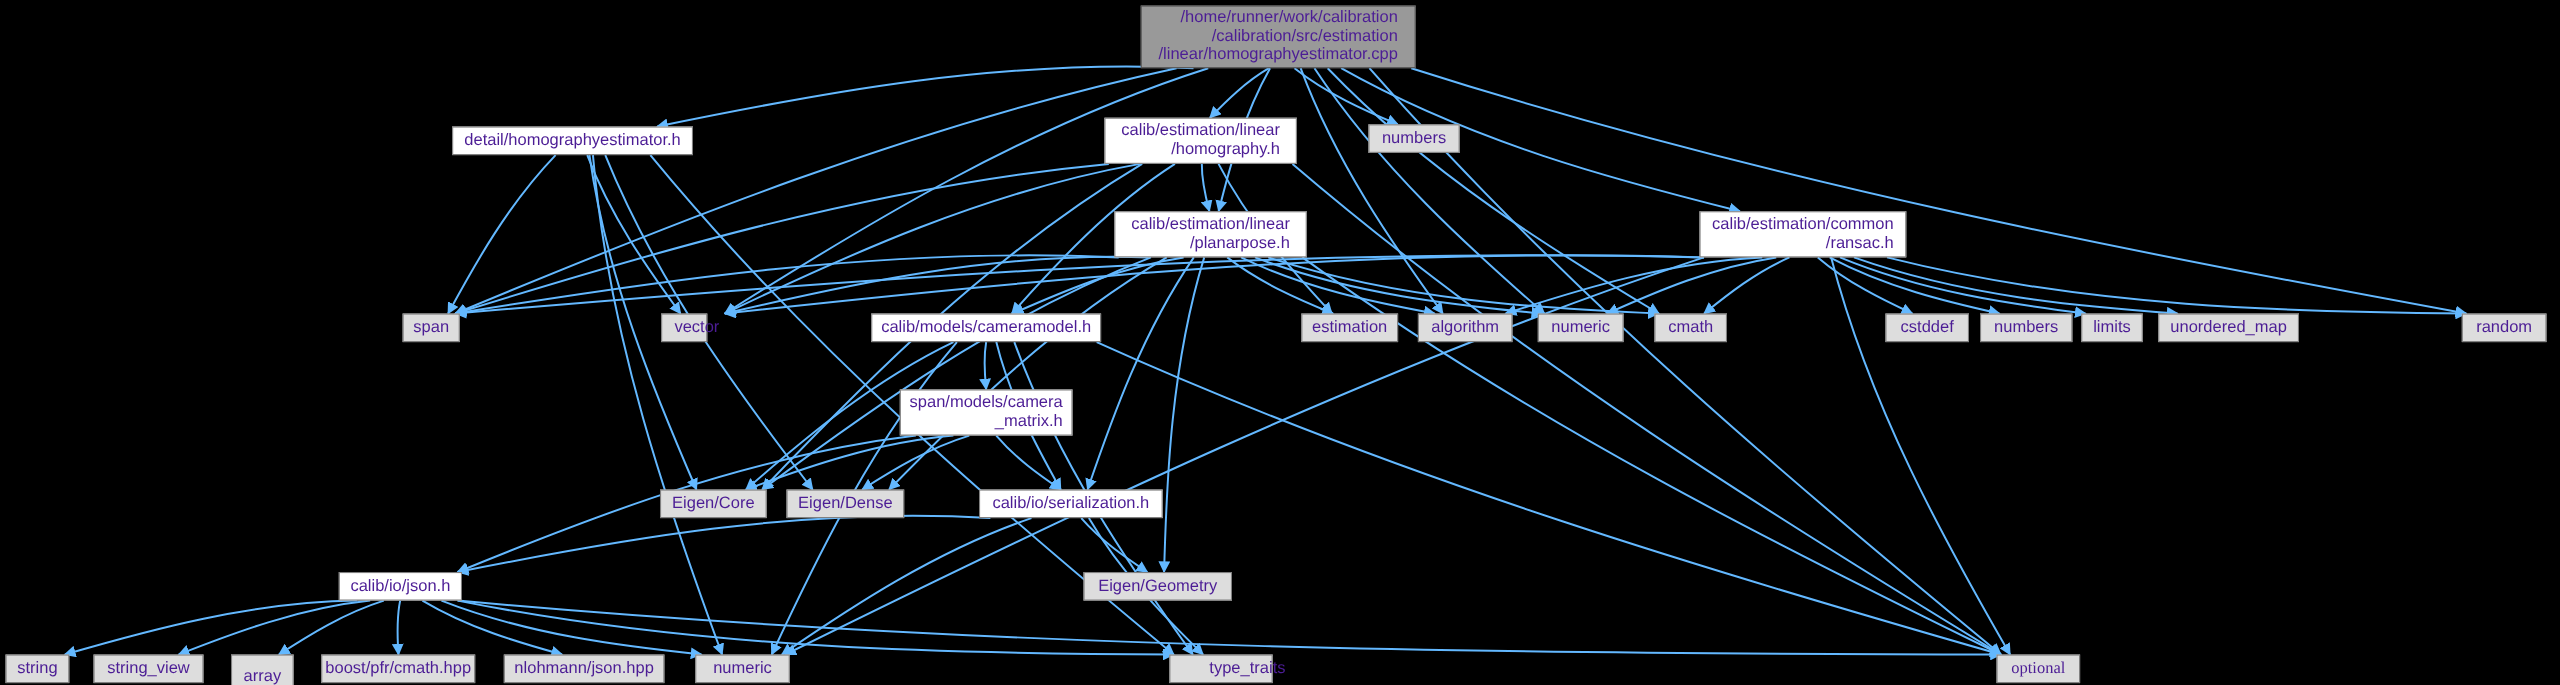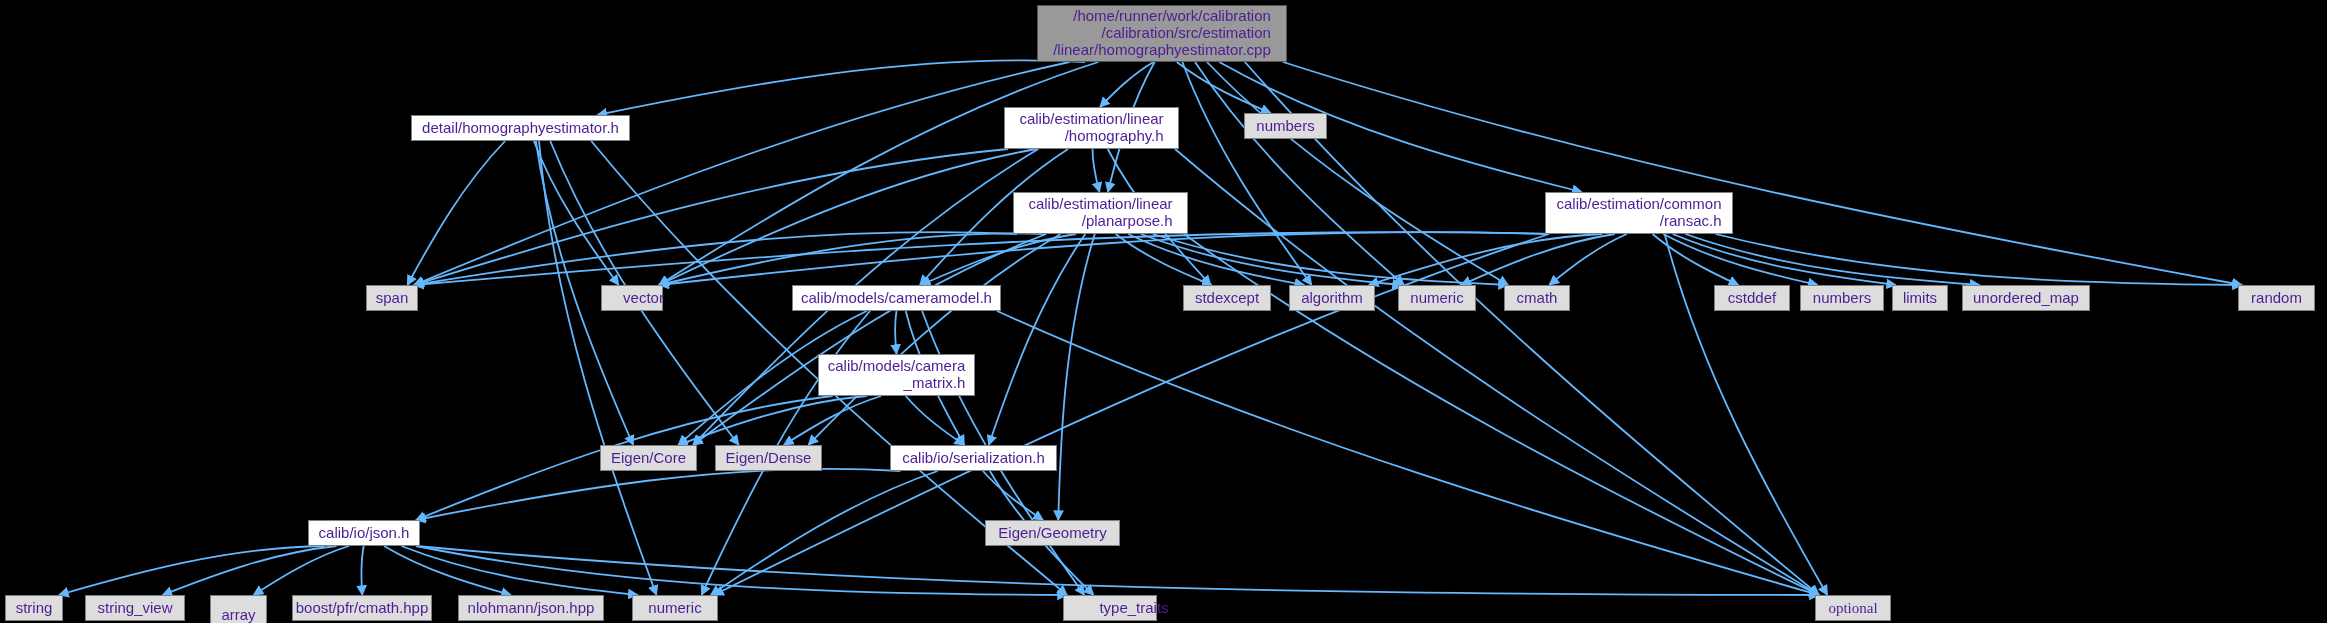--- a/index.html
+++ b/index.html
@@ -103,32 +103,32 @@
 /linear/homographyestimator.cpp</div>
       <div class="node hdr" style="left: 411px; top: 115px; width: 219px; height: 26px;">detail/homographyestimator.h</div>
       <div class="node hdr" style="left: 1004px; top: 107px; width: 175px; height: 42px;">calib/estimation/linear
 /homography.h</div>
       <div class="node sys" style="left: 1244px; top: 113px; width: 83px; height: 26px;">numbers</div>
       <div class="node hdr" style="left: 1013px; top: 192px; width: 175px; height: 42px;">calib/estimation/linear
 /planarpose.h</div>
       <div class="node hdr" style="left: 1545px; top: 192px; width: 188px; height: 42px;">calib/estimation/common
 /ransac.h</div>
       <div class="node sys" style="left: 366px; top: 285px; width: 52px; height: 26px;">span</div>
-      <div class="node sys" style="left: 601px; top: 285px; width: 62px; height: 26px; padding-left: 23px;">vector</div>
+      <div class="node sys" style="left: 601px; top: 285px; width: 42px; height: 26px; padding-left: 23px;">vector</div>
       <div class="node hdr" style="left: 792px; top: 285px; width: 209px; height: 26px;">calib/models/cameramodel.h</div>
-      <div class="node sys" style="left: 1183px; top: 285px; width: 88px; height: 26px;">stdexcept</div>
+      <div class="node sys" style="left: 1183px; top: 285px; width: 88px; height: 26px;">estimation</div>
       <div class="node sys" style="left: 1289px; top: 285px; width: 86px; height: 26px;">algorithm</div>
       <div class="node sys" style="left: 1398px; top: 285px; width: 78px; height: 26px;">numeric</div>
       <div class="node sys" style="left: 1504px; top: 285px; width: 66px; height: 26px;">cmath</div>
       <div class="node sys" style="left: 1714px; top: 285px; width: 76px; height: 26px;">cstddef</div>
       <div class="node sys" style="left: 1800px; top: 285px; width: 84px; height: 26px;">numbers</div>
       <div class="node sys" style="left: 1892px; top: 285px; width: 56px; height: 26px;">limits</div>
       <div class="node sys" style="left: 1962px; top: 285px; width: 128px; height: 26px;">unordered_map</div>
       <div class="node sys" style="left: 2238px; top: 285px; width: 77px; height: 26px;">random</div>
-      <div class="node hdr" style="left: 818px; top: 354px; width: 157px; height: 42px;">calib/models/camera
+      <div class="node hdr" style="left: 818px; top: 354px; width: 157px; height: 42px;">span/models/camera
 _matrix.h</div>
       <div class="node sys" style="left: 600px; top: 445px; width: 97px; height: 26px;">Eigen/Core</div>
       <div class="node sys" style="left: 715px; top: 445px; width: 107px; height: 26px;">Eigen/Dense</div>
       <div class="node hdr" style="left: 890px; top: 445px; width: 167px; height: 26px;">calib/io/serialization.h</div>
       <div class="node hdr" style="left: 308px; top: 520px; width: 112px; height: 26px;">calib/io/json.h</div>
       <div class="node sys" style="left: 985px; top: 520px; width: 135px; height: 26px;">Eigen/Geometry</div>
       <div class="node sys" style="left: 5px; top: 595px; width: 58px; height: 26px;">string</div>
       <div class="node sys" style="left: 85px; top: 595px; width: 100px; height: 26px;">string_view</div>
       <div class="node sys" style="left: 210px; top: 595px; width: 57px; height: 40px;">array</div>
       <div class="node sys" style="left: 292px; top: 595px; width: 140px; height: 26px;">boost/pfr/cmath.hpp</div>

